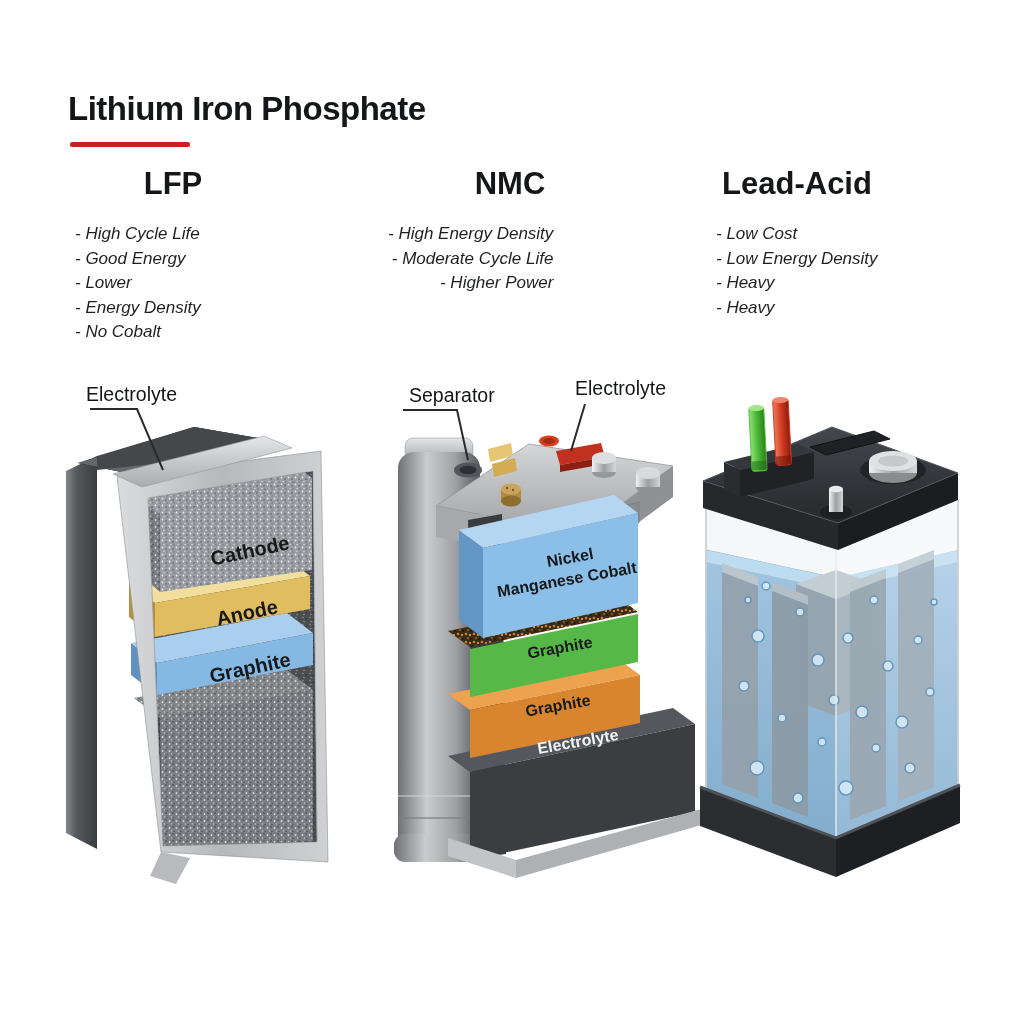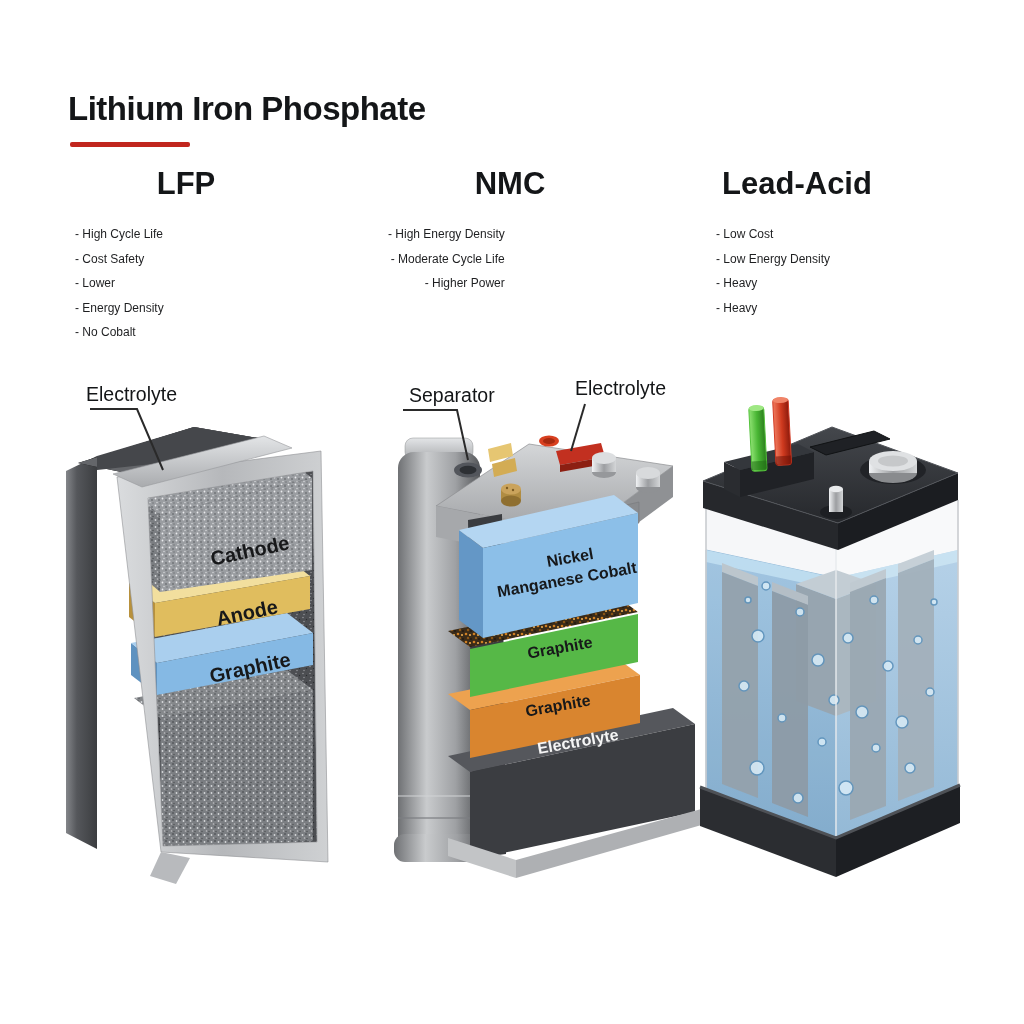--- a/index.html
+++ b/index.html
@@ -2,45 +2,45 @@
 <html><head>
 <meta charset="utf-8">
 <style>
   html,body{margin:0;padding:0;background:#ffffff;}
   .canvas{position:relative;width:1024px;height:1024px;background:#ffffff;overflow:hidden;
           font-family:"Liberation Sans",sans-serif;color:#17181a;border-radius:10px;}
   .abs{position:absolute;}
   .title{left:68px;top:90px;font-size:33px;font-weight:700;letter-spacing:-0.5px;color:#141618;white-space:nowrap;}
   .title-underline{left:70px;top:142px;width:120px;height:5px;background:#c1261e;border-radius:2px;}
   .col-header{top:166px;width:220px;text-align:center;font-size:31px;font-weight:700;color:#141618;}
-  .bullets{top:222px;font-size:12px;line-height:24.6px;color:#1e1f21;white-space:nowrap;}
+  .bullets{top:222px;font-size:17px;line-height:24.6px;color:#1e1f21;white-space:nowrap;font-style:italic;}
   .callout{font-size:19.5px;color:#131517;white-space:nowrap;}
   .layer-label{font-weight:700;color:#17181a;white-space:nowrap;text-align:center;}
   .lfp-label{font-size:20px;}
   .nmc-label{font-size:16px;}
   .nmc-label-white{font-size:16px;color:#f5f5f5;}
   .rot{transform:translate(-50%,-50%) rotate(-12deg);}
   .rot10{transform:translate(-50%,-50%) rotate(-10deg);}
   svg{display:block;}
 </style>
 </head>
 <body>
 
 <div class="canvas">
 
   <div class="abs title">Lithium Iron Phosphate</div>
   <div class="abs title-underline"></div>
 
-  <div class="abs col-header" style="left:76px;">LFP</div>
+  <div class="abs col-header" style="left:63px;">LFP</div>
   <div class="abs col-header" style="left:400px;">NMC</div>
   <div class="abs col-header" style="left:687px;">Lead-Acid</div>
 
   <div class="abs bullets" style="left:75px;">
     <div>- High Cycle Life</div>
-    <div>- Cost Safety</div>
+    <div>- Good Energy</div>
     <div>- Lower</div>
     <div>- Energy Density</div>
     <div>- No Cobalt</div>
   </div>
   <div class="abs bullets" style="left:388px;text-align:right;">
     <div>- High Energy Density</div>
     <div>- Moderate Cycle Life</div>
     <div>- Higher Power</div>
   </div>
   <div class="abs bullets" style="left:716px;">

